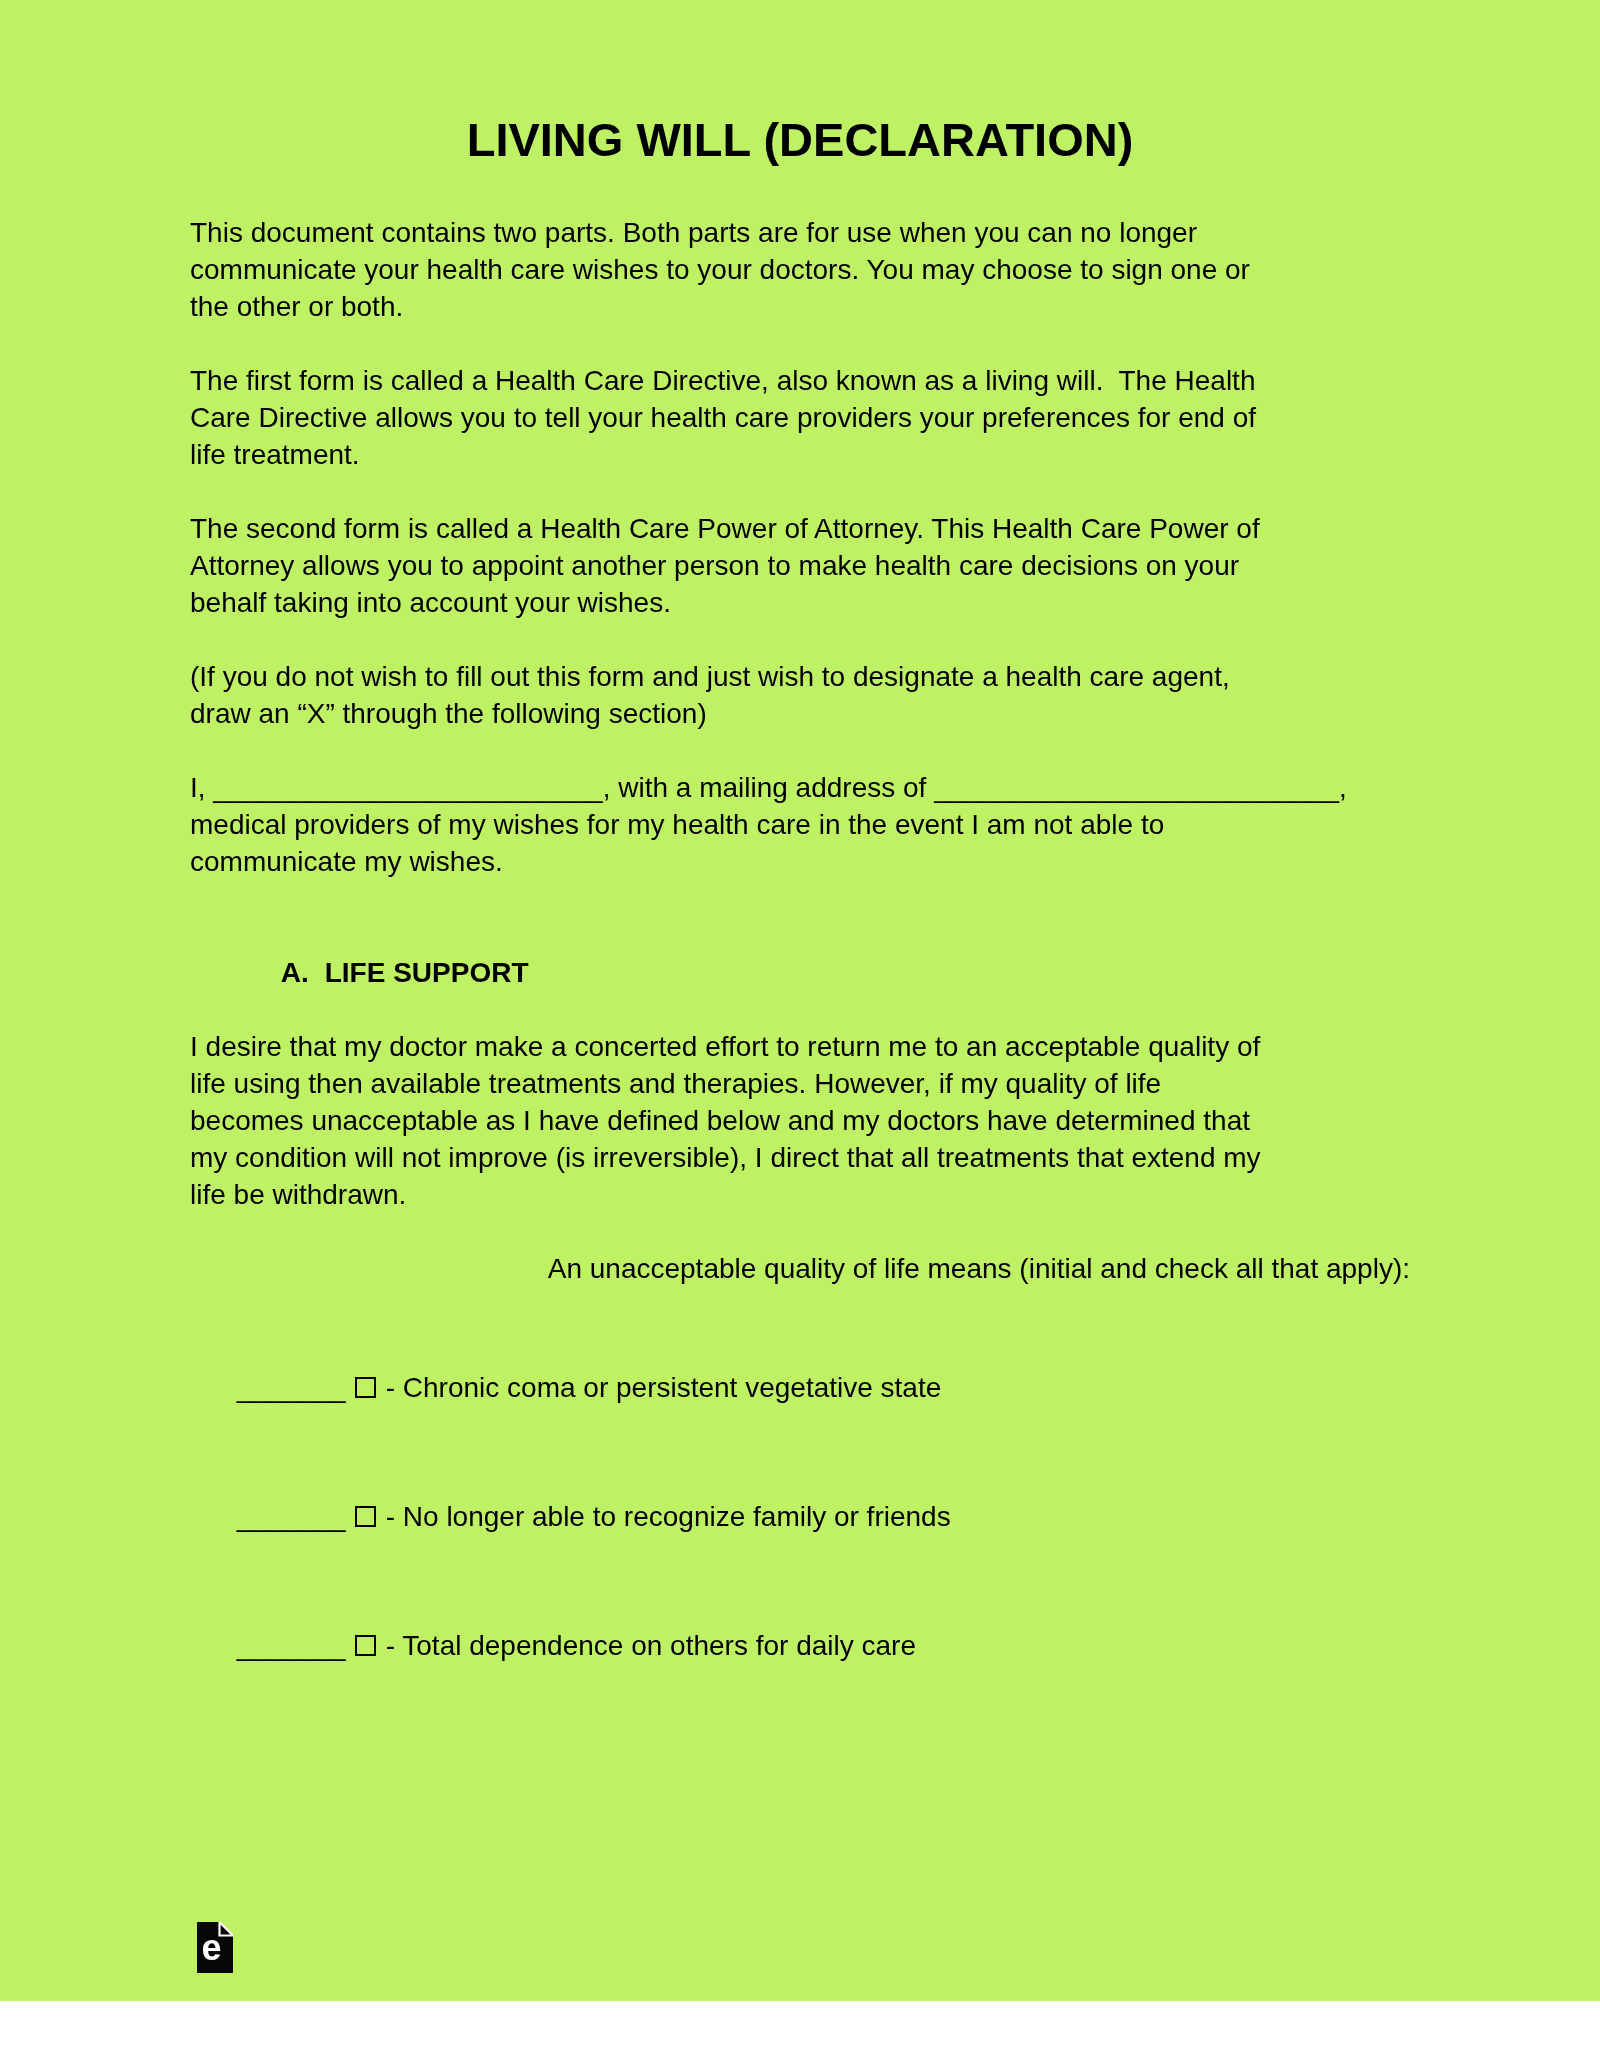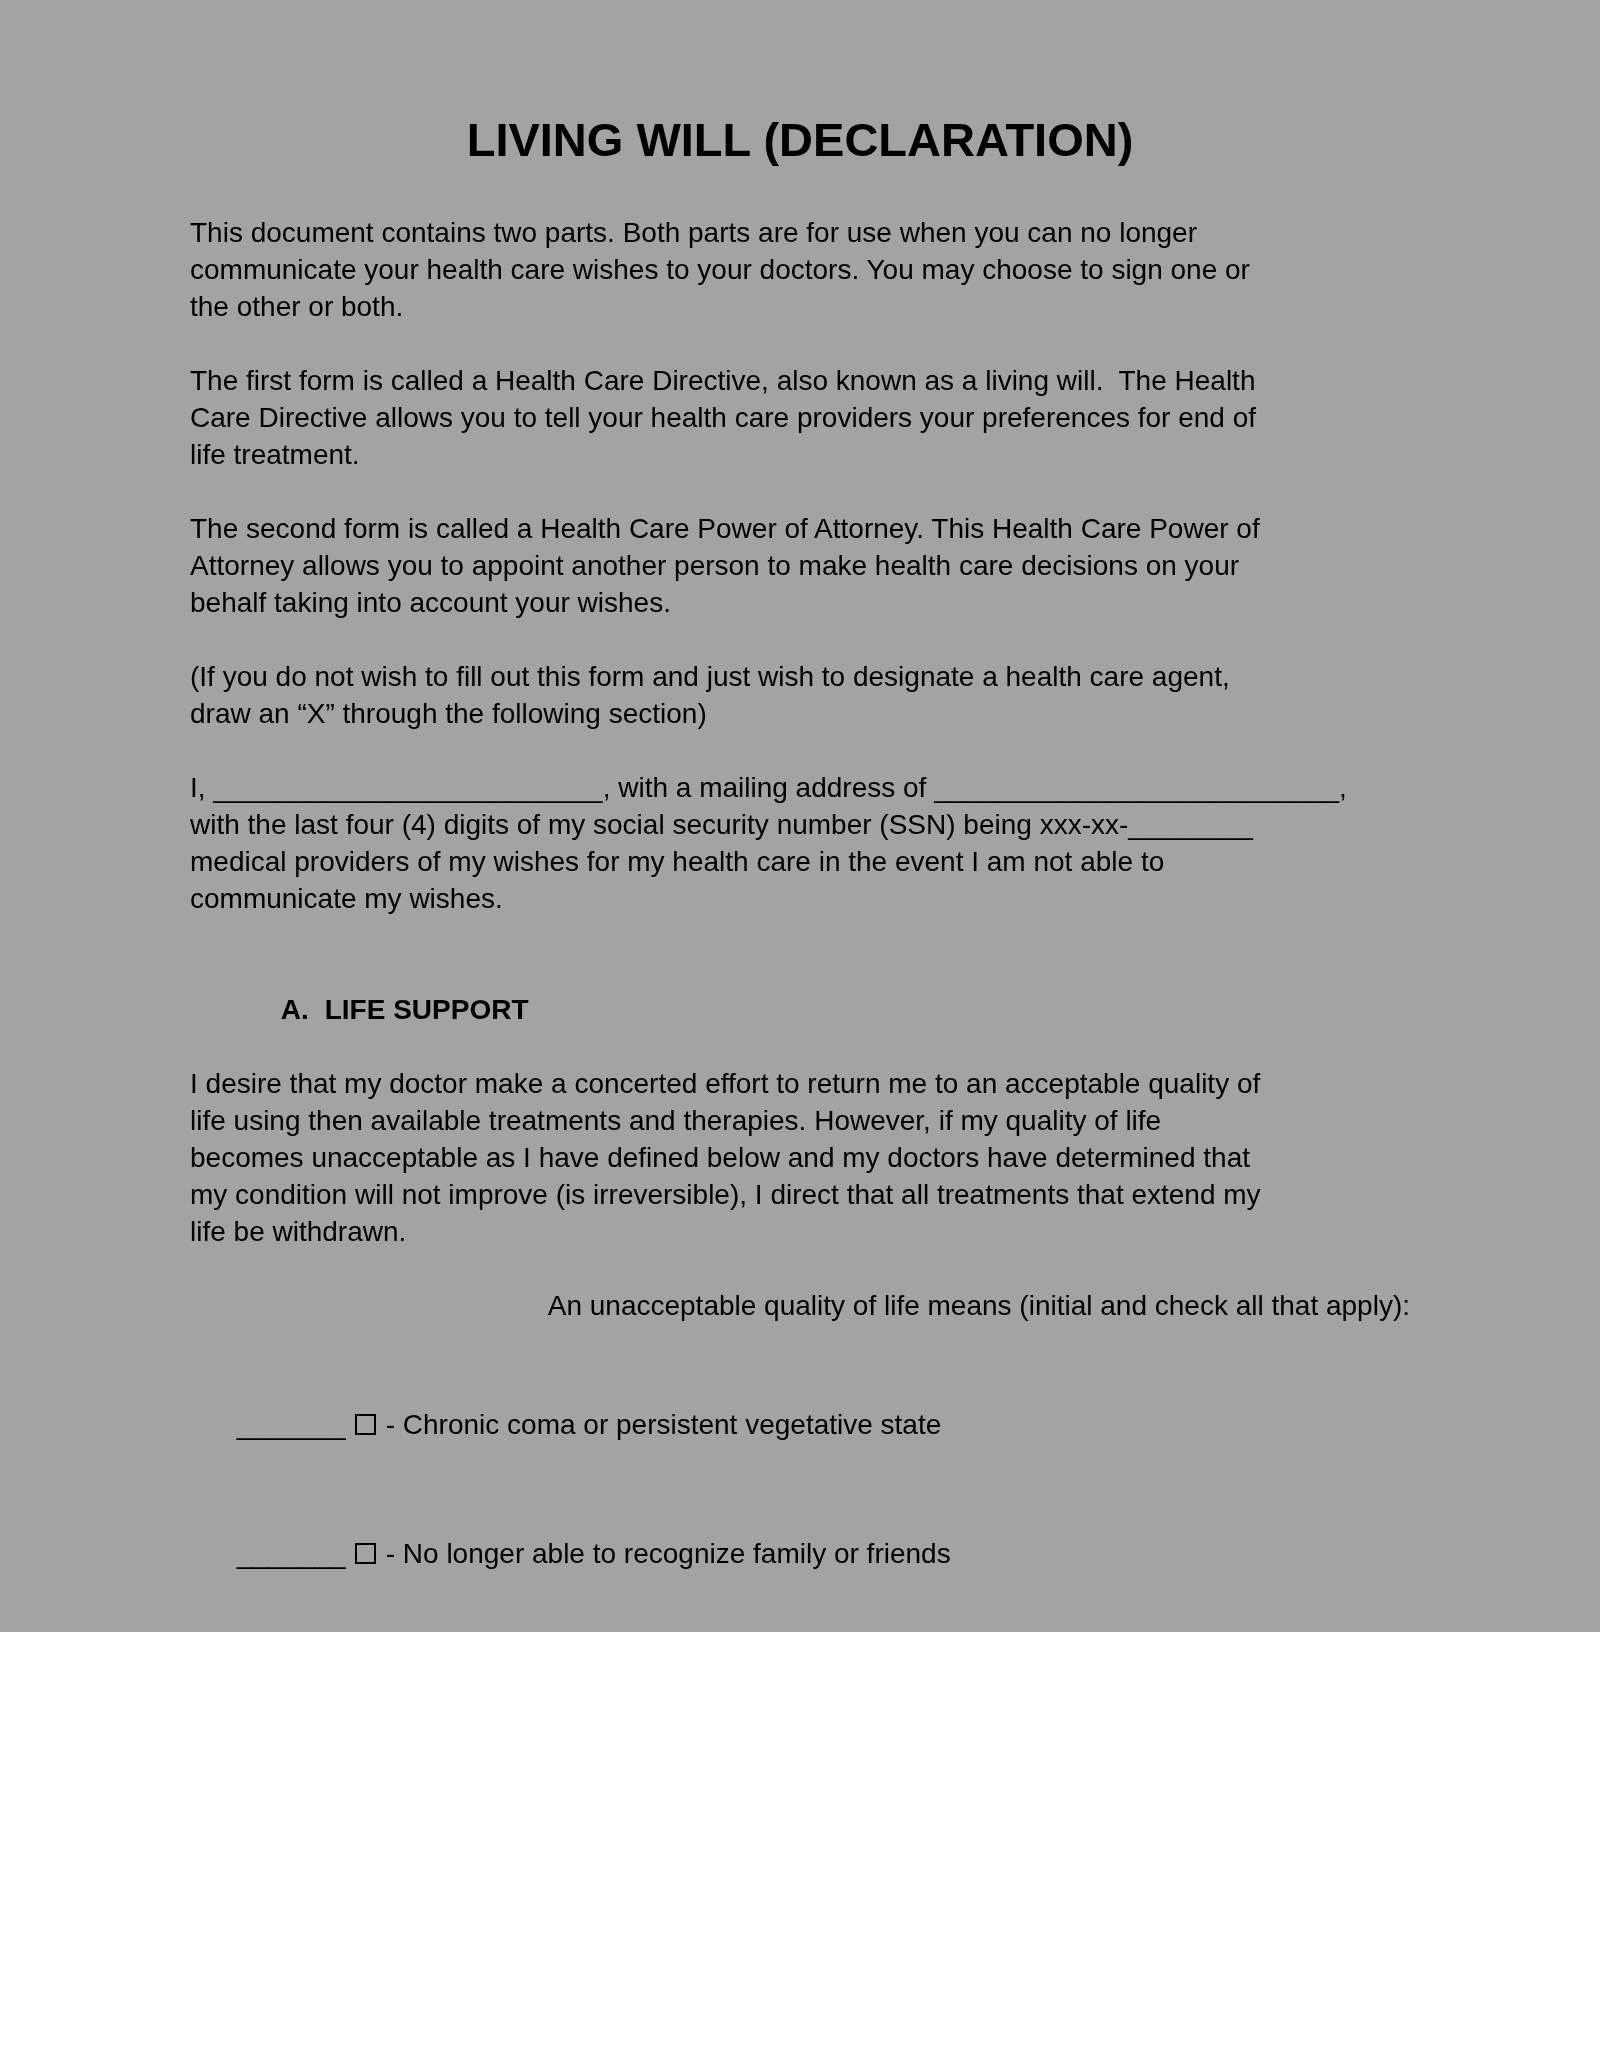--- a/index.html
+++ b/index.html
@@ -1,20 +1,20 @@
 <!DOCTYPE html>
 <html><head>
 <meta charset="utf-8">
 <style>
   html, body { margin: 0; padding: 0; background: #ffffff; }
   .page {
     position: relative;
     width: 1600px;
-    height: 1632px;
-    background: #a3a3a3;
+    height: 2001px;
+    background: #bef264;
     font-family: "Liberation Sans", sans-serif;
     color: #000000;
     overflow: hidden;
   }
   .content {
     position: absolute;
     left: 190px;
     top: 112px;
     width: 1220px;
   }
@@ -87,21 +87,20 @@
 
 
 
     <div class="para">
       <div class="line">(If you do not wish to fill out this form and just wish to designate a health care agent,</div>
       <div class="line">draw an “X” through the following section)</div>
     </div>
 
     <div class="para">
       <div class="line">I, _________________________, with a mailing address of __________________________,</div>
-      <div class="line">with the last four (4) digits of my social security number (SSN) being xxx-xx-________</div>
       <div class="line">medical providers of my wishes for my health care in the event I am not able to</div>
       <div class="line">communicate my wishes.</div>
     </div>
 
     <div class="sec-head">
       <span class="sub-letter">A.</span><span class="sub-title">LIFE SUPPORT</span>
     </div>
 
     <div class="para">
       <div class="line">I desire that my doctor make a concerted effort to return me to an acceptable quality of</div>

